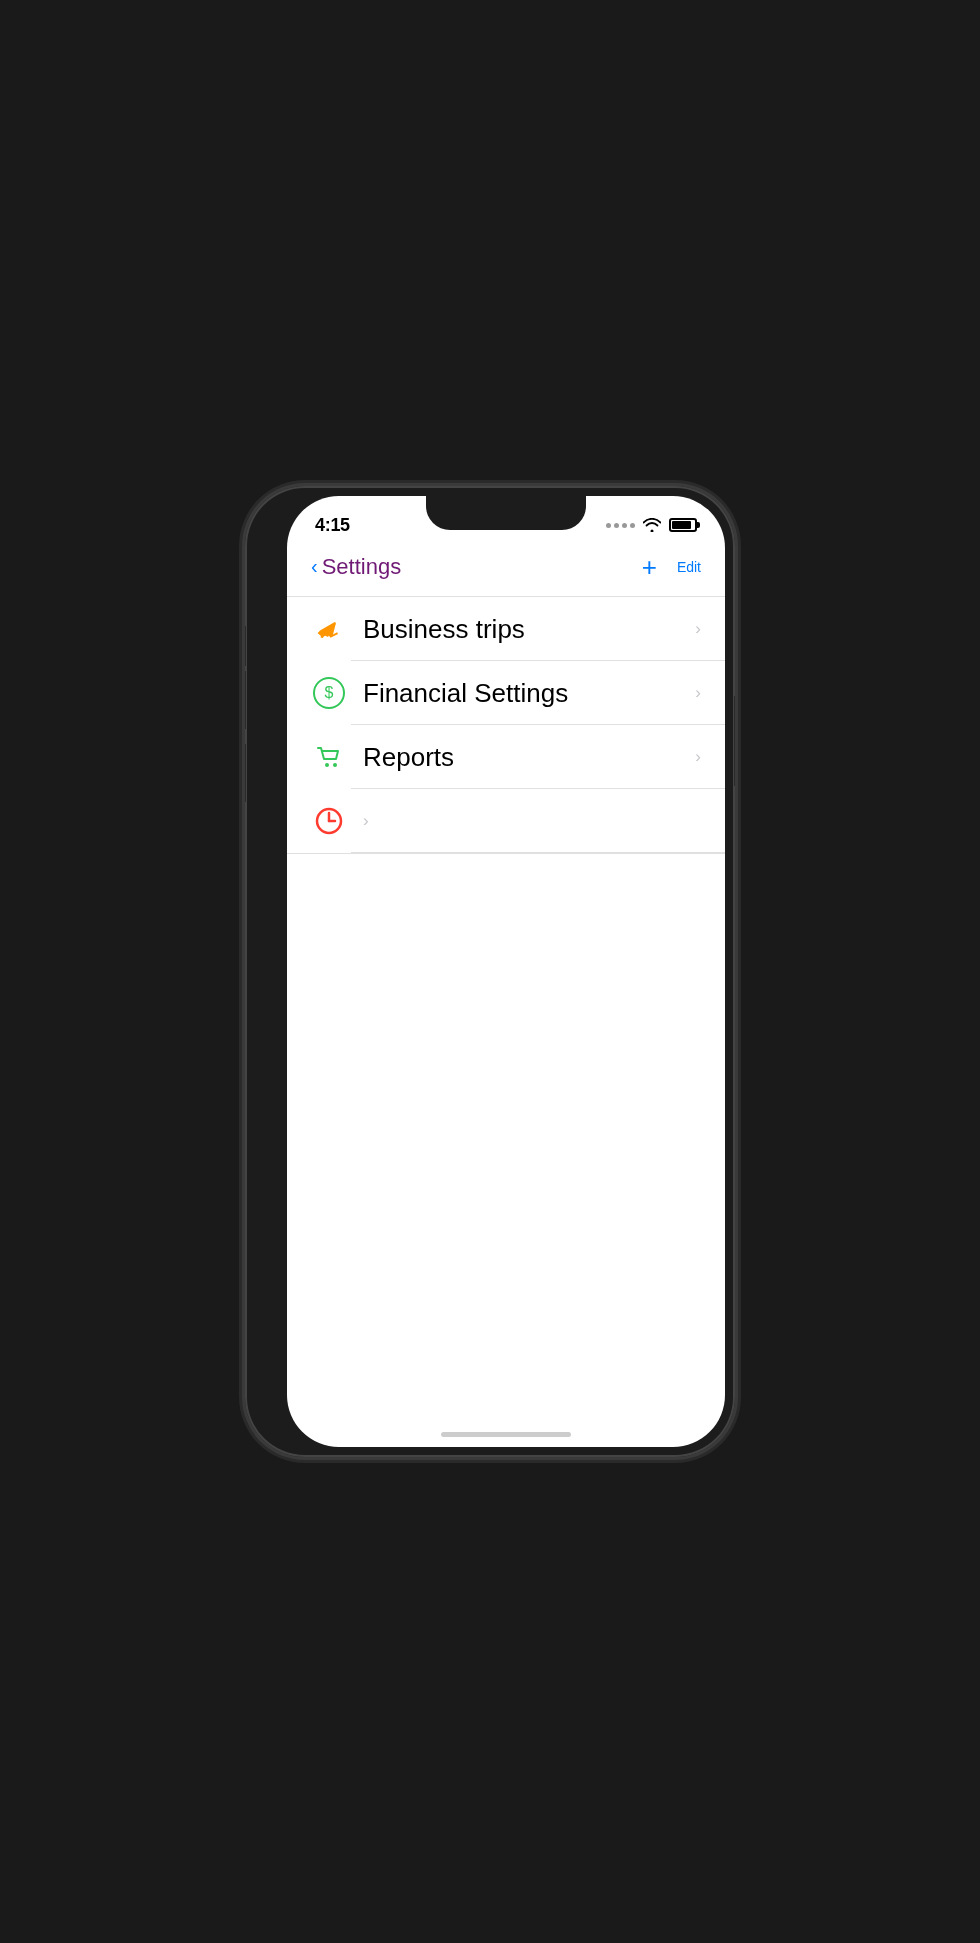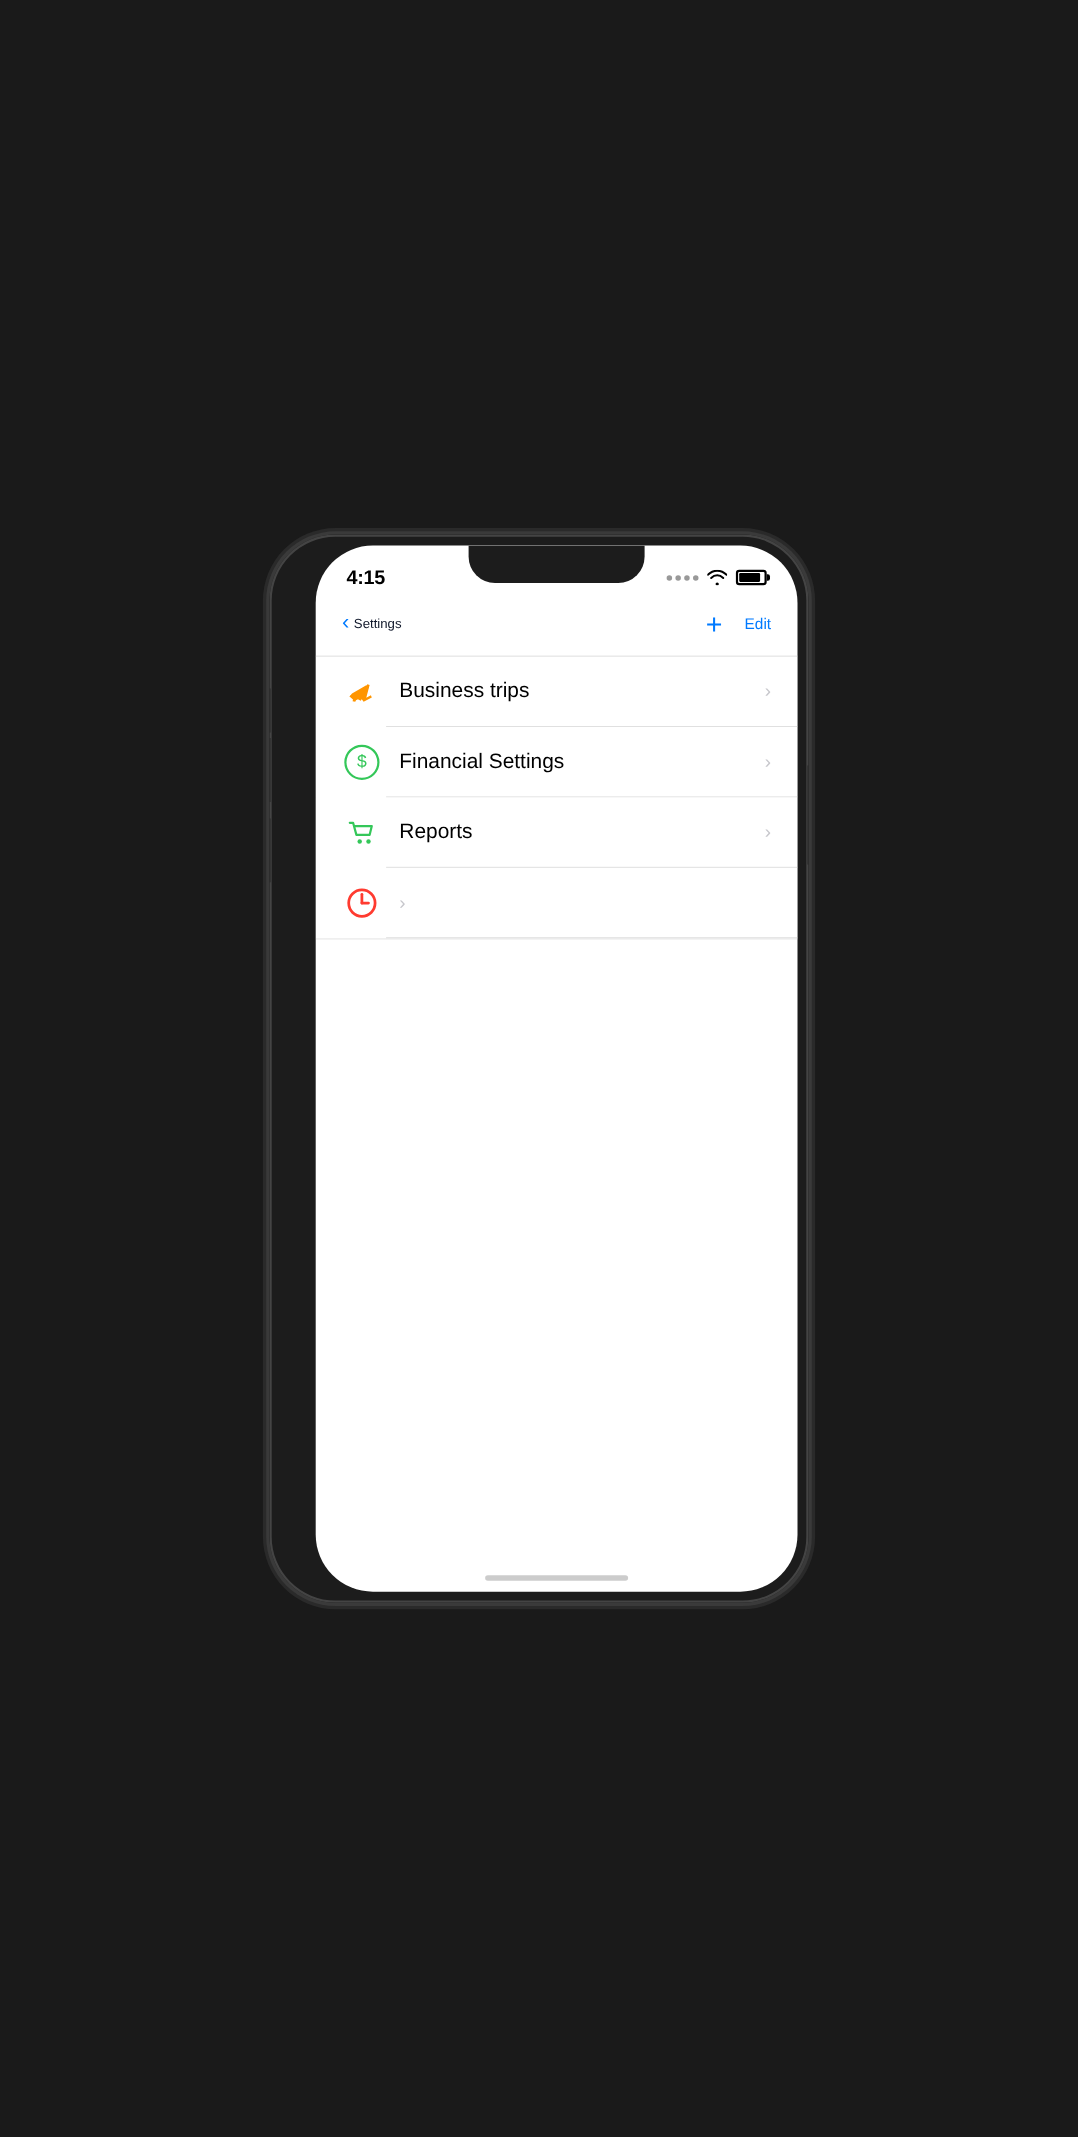--- a/index.html
+++ b/index.html
@@ -139,22 +139,22 @@
     }
 
     .nav-back-chevron {
       font-size: 20px;
       font-weight: 300;
       color: #007AFF;
       margin-top: -1px;
     }
 
     .nav-back-text {
-      font-size: 12px;
-      color: #0f172a;
+      font-size: 22px;
+      color: #701a75;
     }
 
     .nav-actions {
       display: flex;
       align-items: center;
       gap: 20px;
     }
 
     .nav-plus {
       font-size: 26px;
@@ -207,21 +207,21 @@
       height: 36px;
       display: flex;
       align-items: center;
       justify-content: center;
       margin-right: 16px;
       flex-shrink: 0;
     }
 
     .list-item-text {
       flex: 1;
-      font-size: 19px;
+      font-size: 26px;
       color: #000;
       font-weight: 400;
     }
 
     .list-item-chevron {
       color: #c7c7cc;
       font-size: 17px;
       font-weight: 400;
     }
 

